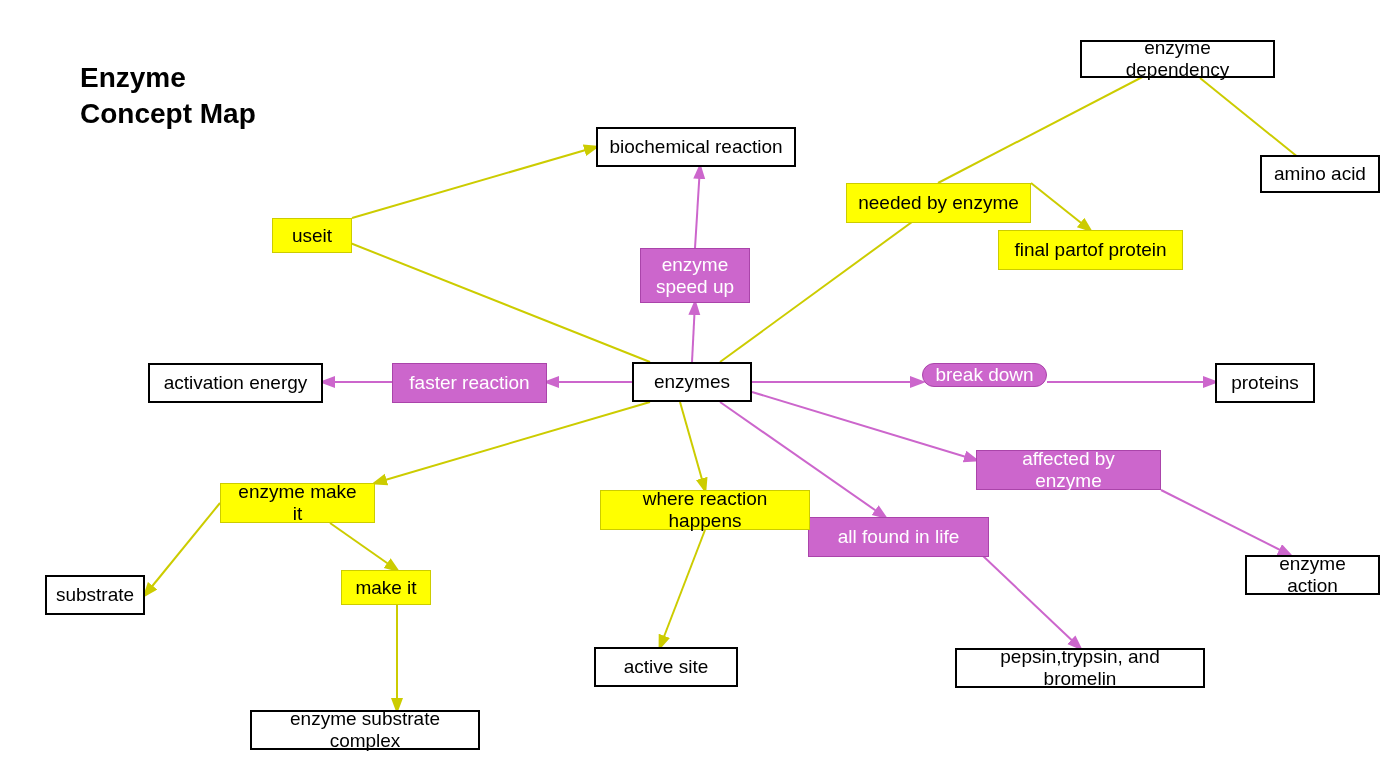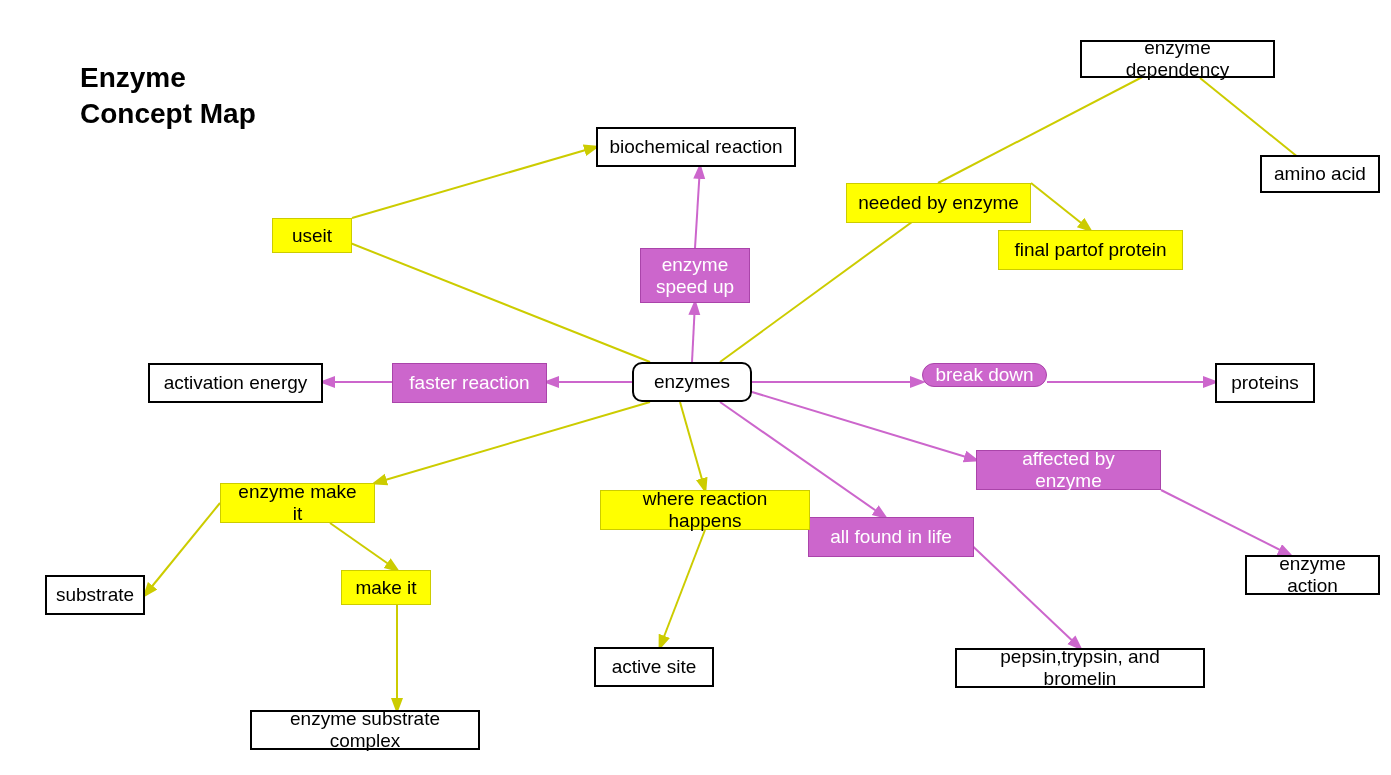--- a/index.html
+++ b/index.html
@@ -110,36 +110,36 @@
   <line x1="650" y1="402" x2="375" y2="483" stroke="#cccc00" stroke-width="2" marker-end="url(#arrow-yellow)"></line>
 
   <line x1="220" y1="503" x2="145" y2="595" stroke="#cccc00" stroke-width="2" marker-end="url(#arrow-yellow)"></line>
 
   <line x1="330" y1="523" x2="397" y2="570" stroke="#cccc00" stroke-width="2" marker-end="url(#arrow-yellow)"></line>
 
   <line x1="397" y1="605" x2="397" y2="710" stroke="#cccc00" stroke-width="2" marker-end="url(#arrow-yellow)"></line>
 </svg>
 
 <div id="nodes-container">
-    <div class="node node-box" style="left: 632px; top: 362px; width: 120px; height: 40px; white-space: pre-wrap; border-radius: 10px;"><span>enzymes</span></div>
+    <div class="node node-box" style="left: 632px; top: 362px; width: 120px; height: 40px; white-space: pre-wrap;"><span>enzymes</span></div>
     <div class="node node-box" style="left: 596px; top: 127px; width: 200px; height: 40px; white-space: pre-wrap;"><span>biochemical reaction</span></div>
     <div class="node node-pink" style="left: 640px; top: 248px; width: 110px; height: 55px; white-space: pre-wrap;"><span>enzyme
 speed up</span></div>
     <div class="node node-pink" style="left: 392px; top: 363px; width: 155px; height: 40px; white-space: pre-wrap;"><span>faster reaction</span></div>
     <div class="node node-box" style="left: 148px; top: 363px; width: 175px; height: 40px; white-space: pre-wrap;"><span>activation energy</span></div>
     <div class="node node-pink" style="left: 922px; top: 363px; width: 125px; height: 24px; white-space: pre-wrap; border-radius: 13px;"><span>break down</span></div>
     <div class="node node-box" style="left: 1215px; top: 363px; width: 100px; height: 40px; white-space: pre-wrap;"><span>proteins</span></div>
     <div class="node node-yellow" style="left: 846px; top: 183px; width: 185px; height: 40px; white-space: pre-wrap;"><span>needed by enzyme</span></div>
     <div class="node node-yellow" style="left: 998px; top: 230px; width: 185px; height: 40px; white-space: pre-wrap;"><span>final partof protein</span></div>
     <div class="node node-box" style="left: 1080px; top: 40px; width: 195px; height: 38px; white-space: pre-wrap;"><span>enzyme dependency</span></div>
     <div class="node node-box" style="left: 1260px; top: 155px; width: 120px; height: 38px; white-space: pre-wrap;"><span>amino acid</span></div>
     <div class="node node-yellow" style="left: 272px; top: 218px; width: 80px; height: 35px; white-space: pre-wrap;"><span>useit</span></div>
     <div class="node node-pink" style="left: 976px; top: 450px; width: 185px; height: 40px; white-space: pre-wrap;"><span>affected by enzyme</span></div>
-    <div class="node node-pink" style="left: 808px; top: 517px; width: 166px; height: 40px; white-space: pre-wrap;"><span>all found in life</span></div>
+    <div class="node node-pink" style="left: 808px; top: 517px; width: 181px; height: 40px; white-space: pre-wrap;"><span>all found in life</span></div>
     <div class="node node-yellow" style="left: 600px; top: 490px; width: 210px; height: 40px; white-space: pre-wrap;"><span>where reaction happens</span></div>
-    <div class="node node-box" style="left: 594px; top: 647px; width: 120px; height: 40px; white-space: pre-wrap;"><span>active site</span></div>
+    <div class="node node-box" style="left: 594px; top: 647px; width: 144px; height: 40px; white-space: pre-wrap;"><span>active site</span></div>
     <div class="node node-yellow" style="left: 220px; top: 483px; width: 155px; height: 40px; white-space: pre-wrap;"><span>enzyme make it</span></div>
     <div class="node node-yellow" style="left: 341px; top: 570px; width: 90px; height: 35px; white-space: pre-wrap;"><span>make it</span></div>
     <div class="node node-box" style="left: 45px; top: 575px; width: 100px; height: 40px; white-space: pre-wrap;"><span>substrate</span></div>
     <div class="node node-box" style="left: 250px; top: 710px; width: 230px; height: 40px; white-space: pre-wrap;"><span>enzyme substrate complex</span></div>
     <div class="node node-box" style="left: 1245px; top: 555px; width: 135px; height: 40px; white-space: pre-wrap;"><span>enzyme action</span></div>
     <div class="node node-box" style="left: 955px; top: 648px; width: 250px; height: 40px; white-space: pre-wrap; text-align: center;"><span>pepsin,trypsin, and bromelin</span></div>
   </div>
 
 </body></html>

